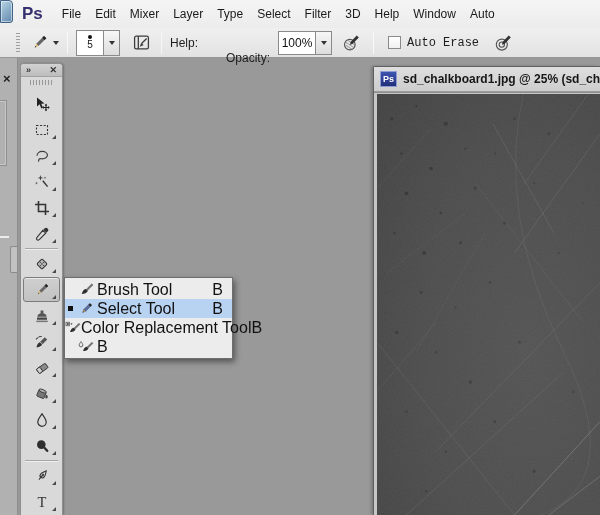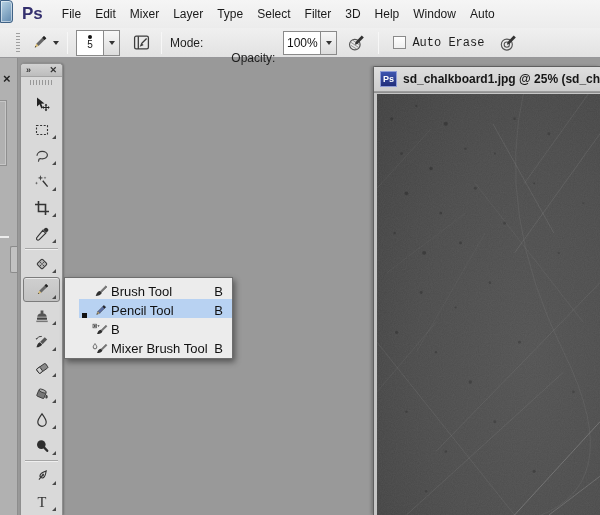--- a/index.html
+++ b/index.html
@@ -77,21 +77,21 @@
                      border-bottom:4px solid #4a4a4a; border-left:4px solid transparent; }
   .sel-box { position:absolute; left:2px; right:2px; top:0; bottom:1px;
              background:linear-gradient(#cfcfcf,#c2c2c2); border:1px solid #7c7c7c; border-radius:3px;
              box-shadow:inset 0 1px 0 rgba(255,255,255,.55); }
   .tool svg { position:relative; }
   .tp-sep { width:33px; height:2px; margin:1px auto; border-top:1px solid #a6a6a6; border-bottom:1px solid #efefef; }
 
   
   .flyout { position:absolute; left:64px; top:277px; width:169px; background:#ececec;
             border:1px solid #6e6e6e; box-shadow:2px 3px 6px rgba(0,0,0,.45); padding:2px 0; z-index:6; }
-  .fly-row { height:19px; display:flex; align-items:flex-end; font-size:13px; color:#111;margin-left:14px; }
+  .fly-row { height:19px; display:flex; align-items:center; font-size:16px; color:#111; }
   .fly-row.selected { background:#b8d2f2; }
   .fly-marker { width:10px; display:flex; justify-content:center; }
   .marker-sq { width:5px; height:5px; background:#111; }
   .fly-icon { width:22px; display:flex; justify-content:center; }
   .fly-label { flex:1; white-space:nowrap; }
   .fly-shortcut { padding-right:9px; }
 
   
   .docwin { position:absolute; left:373px; top:66px; right:0; bottom:0; background:#d2d2d2;
             border:1px solid #5f5f5f; border-right:none; border-bottom:none; border-radius:2px 0 0 0;
@@ -156,21 +156,21 @@
       </div>
     </div>
     <div class="sq-btn">
       <svg width="17" height="17" viewBox="0 0 16 16">
         <rect x="1.5" y="2" width="13" height="12" rx="1.5" class="ticon"></rect>
         <path d="M5 2 v12" class="ticon"></path>
         <path d="M12.8 4.2 l-4.5 4.5 M8.3 8.7 l-.9 2.2 2.2-.9" class="ticon" stroke-width="1"></path>
       </svg>
     </div>
     <div class="vsep"></div>
-    <span class="ob-label">Mode:</span>
+    <span class="ob-label">Help:</span>
     <span class="ob-label" style="margin-left:28px;margin-top:30px;">Opacity:</span>
     <div style="display:flex;align-items:center;">
       <div class="val-box">100%</div>
       <div class="val-dd">
         <span class="caret"></span>
       </div>
     </div>
     <div class="sq-btn">
       <svg width="22" height="18" viewBox="0 0 20 17">
         <circle cx="7" cy="10" r="5" stroke="#555" fill="none" stroke-width="1.1"></circle>
@@ -361,48 +361,48 @@
       <span class="fly-icon">
         <svg width="16" height="14" viewBox="0 0 16 15">
           <g transform="rotate(45 8 7.5)">
             <rect x="6.7" y="0.3" width="2.7" height="9.2" fill="#5a6ea8" stroke="#333" stroke-width=".5"></rect>
             <rect x="6.7" y="0.3" width="2.7" height="1.9" fill="#222"></rect>
             <path d="M6.7 9.5 h2.7 L8.1 12.6Z" fill="#e4c378" stroke="#333" stroke-width=".4"></path>
             <path d="M7.5 11.3 L8.1 12.6 L8.7 11.3Z" fill="#222"></path>
           </g>
         </svg>
       </span>
-      <span class="fly-label">Pencil Tool</span>
+      <span class="fly-label">Select Tool</span>
       <span class="fly-shortcut">B</span>
     </div>
 
     <div class="fly-row">
       <span class="fly-marker"></span>
       <span class="fly-icon">
         <svg width="16" height="14" viewBox="0 0 16 14">
           <rect x="1" y="1.2" width="3.6" height="3.6" fill="none" stroke="#444" stroke-width=".7"></rect>
           <rect x="1.9" y="2.1" width="1.8" height="1.8" fill="#444"></rect>
           <path d="M5.4 2.2 h2.2 l-1.1 1.8Z" fill="#444"></path>
           <path d="M13.9 2.2 l1.1 1.1 -4.8 4.8 -1.1-1.1Z" fill="#777" stroke="#444" stroke-width=".4"></path>
           <path d="M8.8 6.8 l1.6 1.6 c-.8 1.8-2.9 2.7-5.4 2.7 .8-1.5.9-3.6 3.8-4.3Z" fill="#2f2f2f"></path>
         </svg>
       </span>
+      <span class="fly-label">Color Replacement Tool</span>
       <span class="fly-shortcut">B</span>
     </div>
 
     <div class="fly-row">
       <span class="fly-marker"></span>
       <span class="fly-icon">
         <svg width="16" height="14" viewBox="0 0 16 14">
           <path d="M3 1.6 c1 1.5 1.8 2.4 1.8 3.4 a1.8 1.9 0 1 1 -3.6 0 C1.2 4 2 3.1 3 1.6Z" fill="none" stroke="#444" stroke-width=".8"></path>
           <path d="M13.9 2.2 l1.1 1.1 -4.8 4.8 -1.1-1.1Z" fill="#777" stroke="#444" stroke-width=".4"></path>
           <path d="M8.8 6.8 l1.6 1.6 c-.8 1.8-2.9 2.7-5.4 2.7 .8-1.5.9-3.6 3.8-4.3Z" fill="#2f2f2f"></path>
         </svg>
       </span>
-      <span class="fly-label">Mixer Brush Tool</span>
       <span class="fly-shortcut">B</span>
     </div>
 
   </div>
 
   <div class="docwin">
     <div class="doc-titlebar">
       <div class="doc-icon">Ps</div>
       <div class="doc-title">sd_chalkboard1.jpg @ 25% (sd_chalkbo</div>
     </div>

